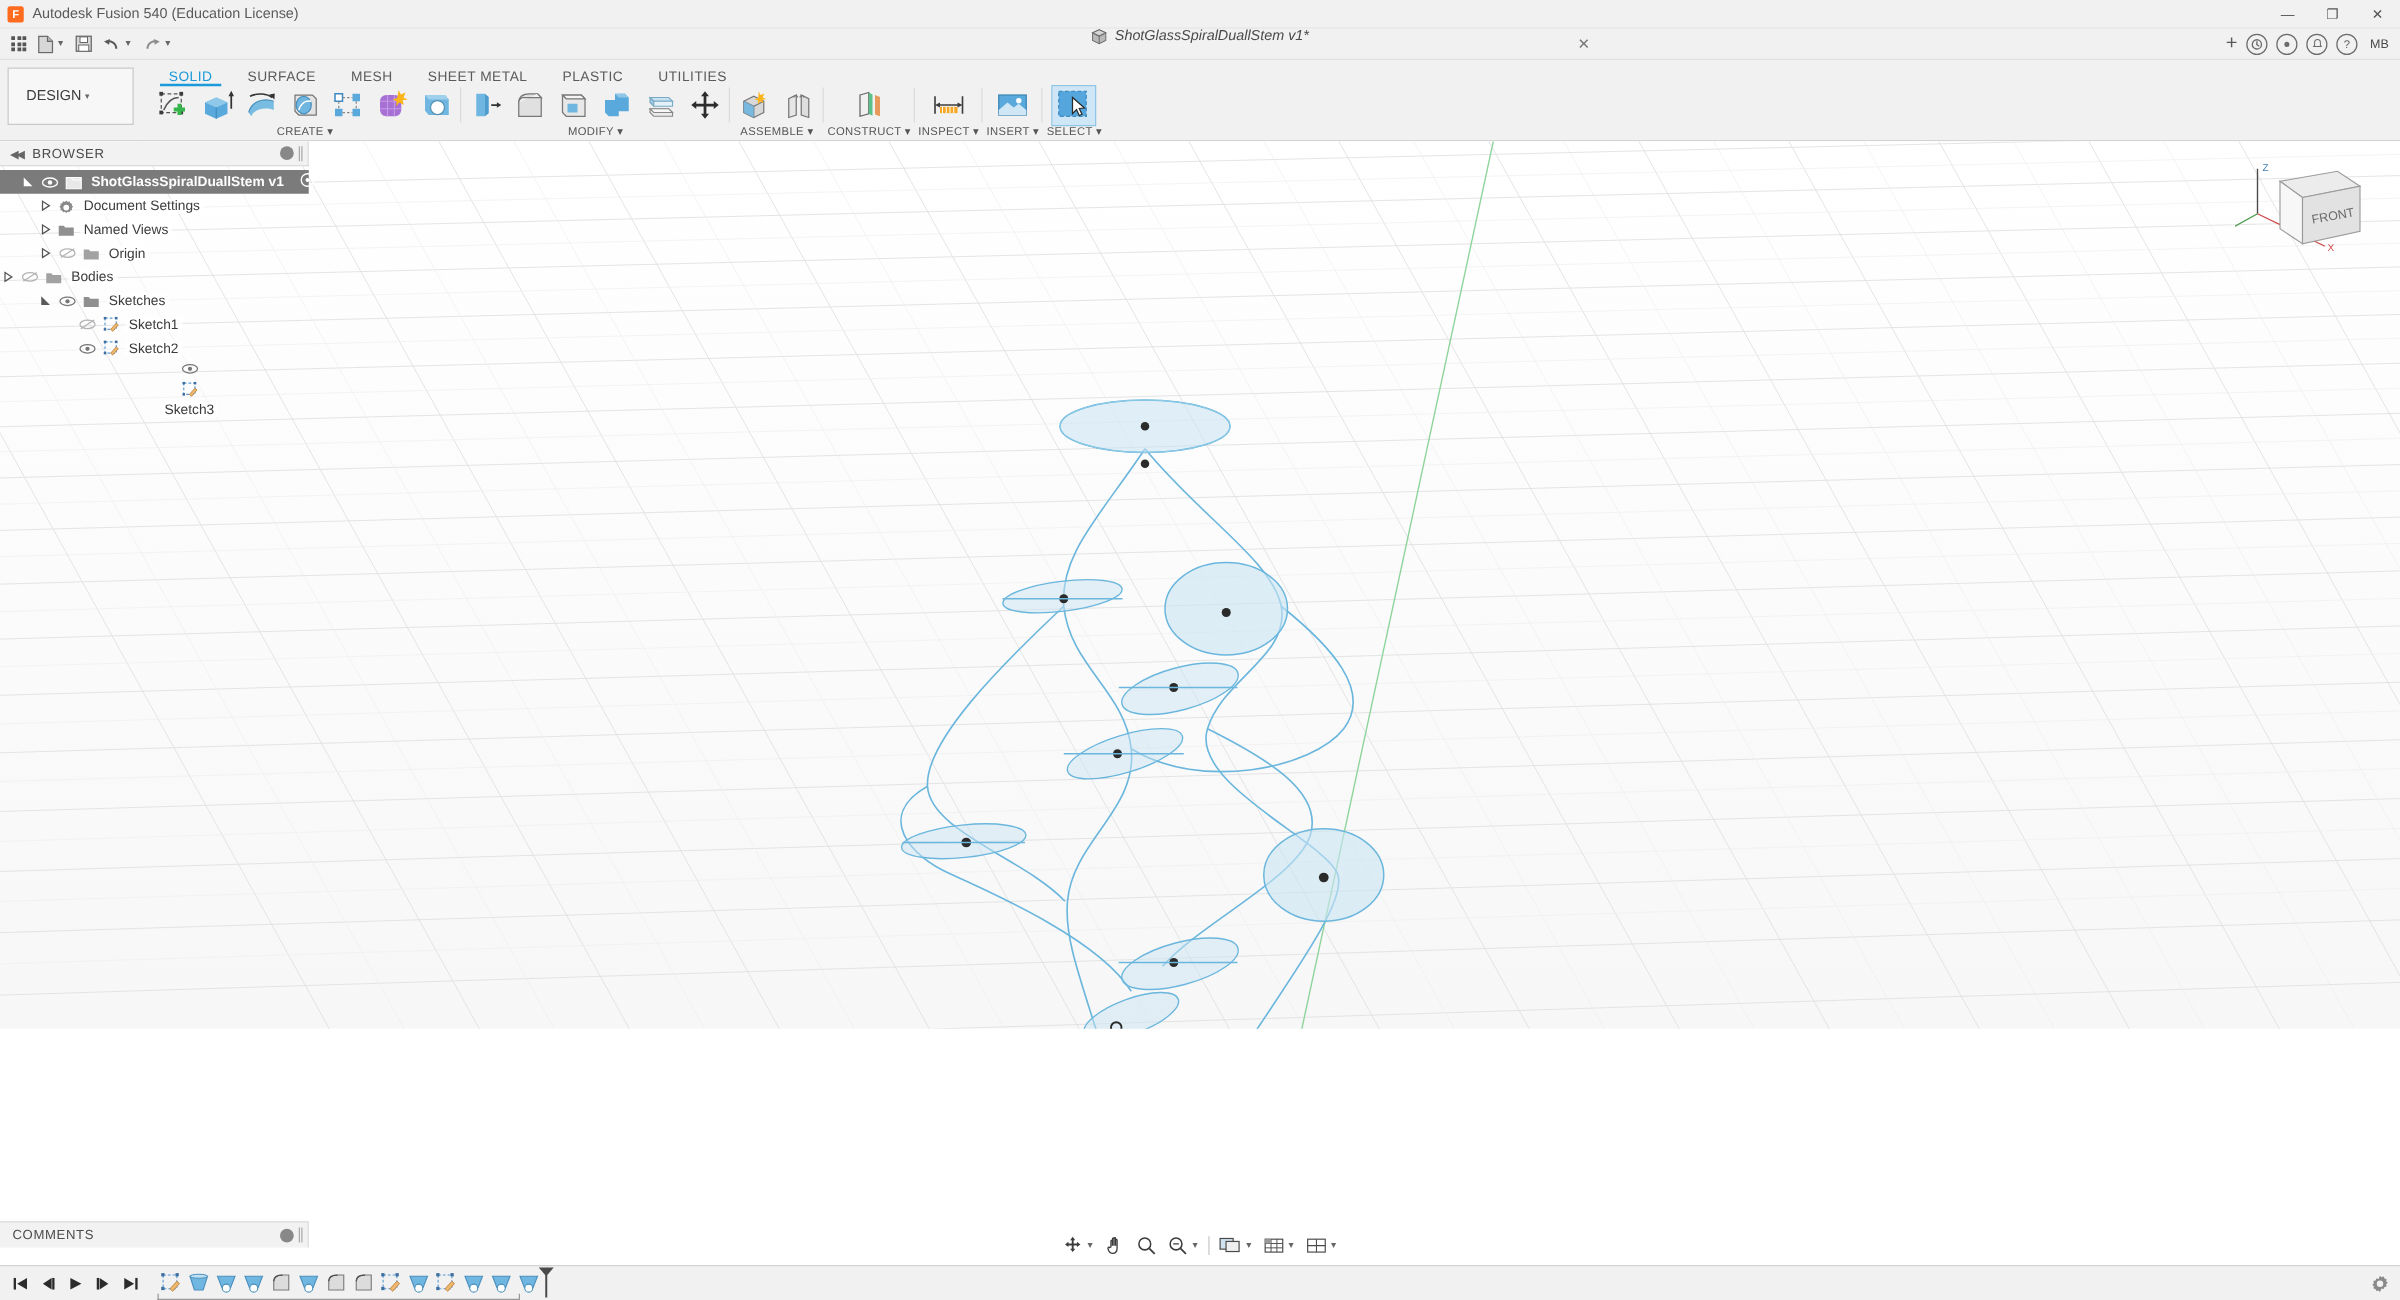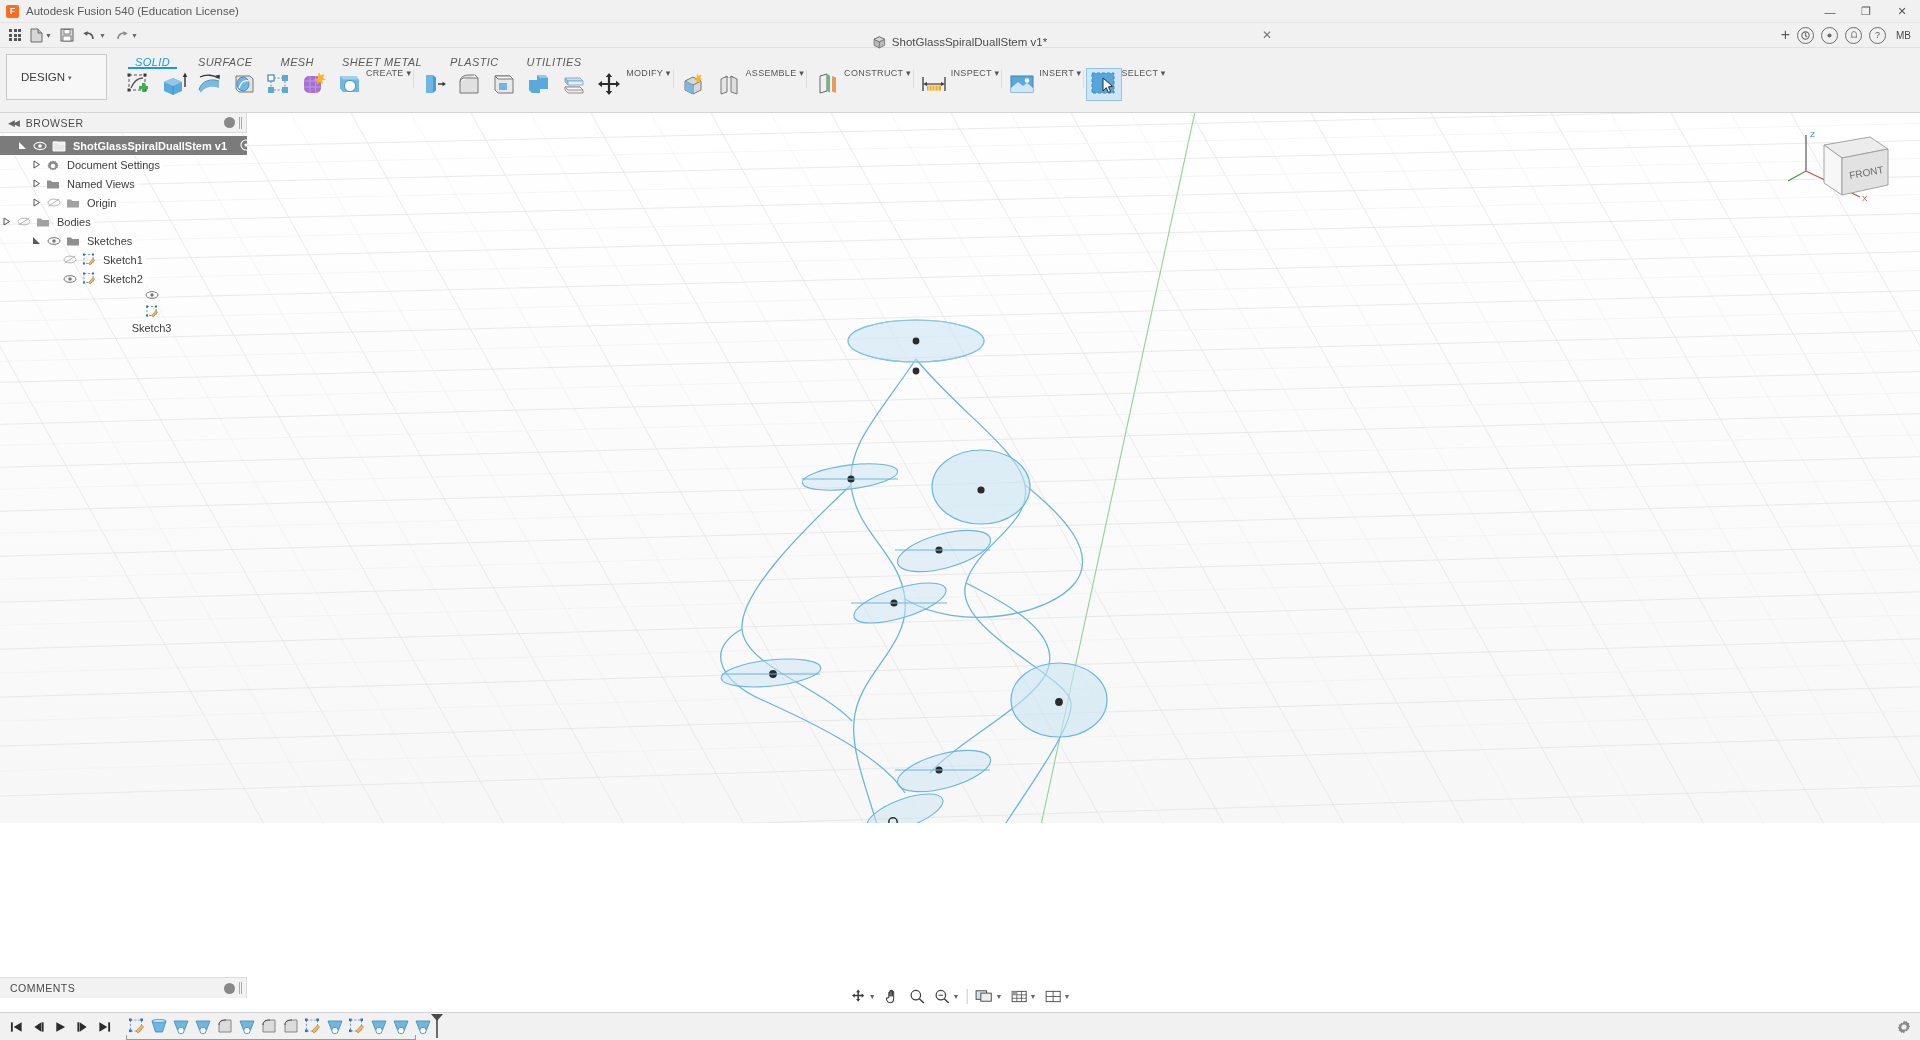--- a/index.html
+++ b/index.html
@@ -37,21 +37,21 @@
   .qat-btn {
     height: 22px; min-width: 20px; padding: 0 3px; display: flex; align-items: center;
     justify-content: center; gap: 2px; cursor: default;
   }
   .caret { font-size: 7px; color: #666; line-height: 1; }
   .grid-icon { display: grid; grid-template-columns: repeat(3,3px); gap: 1.5px; }
   .grid-icon i { width: 3px; height: 3px; background: #555; display: block; }
 
   .doctab {
     position: absolute; left: 50%; transform: translateX(-50%);
-    display: flex; align-items: flex-end; gap: 6px; height: 25px;
+    display: flex; align-items: flex-start; gap: 6px; height: 25px; font-style: italic;
   }
   .doctab-cube {
     width: 13px; height: 13px; position: relative;
   }
   .doctab-name { font-size: 11.5px; color: #4a4a4a; white-space: nowrap; }
   .doctab-close { position: absolute; left: 50%; margin-left: 302px; font-size: 12px; color: #777; }
 
   .qat-right {
     position: absolute; right: 6px; display: flex; align-items: center; gap: 7px;
   }
@@ -68,28 +68,28 @@
   .ribbon { background: #f1f1f1; flex: none; border-bottom: 1px solid #d4d4d4; height: 65px; display: flex; }
   .design-btn {
     width: 101px; margin: 6px 4px 0 6px; height: 46px; border: 1px solid #c9c9c9;
     background: #f7f7f7; display: flex; align-items: center; padding-left: 14px;
     font-size: 11.5px; color: #3c3c3c; gap: 3px; align-self: flex-start;
   }
   .ribbon-main { flex: 1; display: flex; flex-direction: column; }
   .tabs { display: flex; align-items: flex-end; height: 20px; padding-left: 10px; gap: 0; }
   .tab {
     font-size: 11px; letter-spacing: .4px; color: #5b5b5b; padding: 15px 14px;
-    height: 19px; line-height: 19px; position: relative; white-space: nowrap; font-style: italic;
+    height: 19px; line-height: 19px; position: relative; white-space: nowrap;
   }
   .tab.active { color: #1a9ad9; }
   .tab.active:after {
     content: ""; position: absolute; left: 7px; right: 7px; bottom: -1px; height: 2px; background: #1a9ad9;
   }
   .panels { display: flex; align-items: flex-start; height: 45px; padding-left: 8px; }
-  .panel { display: flex; flex-direction: row; align-items: flex-start; position: relative; padding: 0 3px; }
+  .panel { display: flex; flex-direction: column; align-items: center; position: relative; padding: 0 3px; }
   .panel + .panel:before {
     content: ""; position: absolute; left: -1px; top: 2px; bottom: 12px; width: 1px; background: #dcdcdc;
   }
   .panel-row { display: flex; align-items: center; height: 32px; gap: 1px; }
   .panel-label { font-size: 9px; color: #555; letter-spacing: .3px; margin-top: 0px; white-space: nowrap; }
   .tool {
     width: 34px; height: 31px; display: flex; align-items: center; justify-content: center;
     position: relative;
   }
   .tool.sel { background: #cfe6f7; outline: 1px solid #8fc6e8; }

